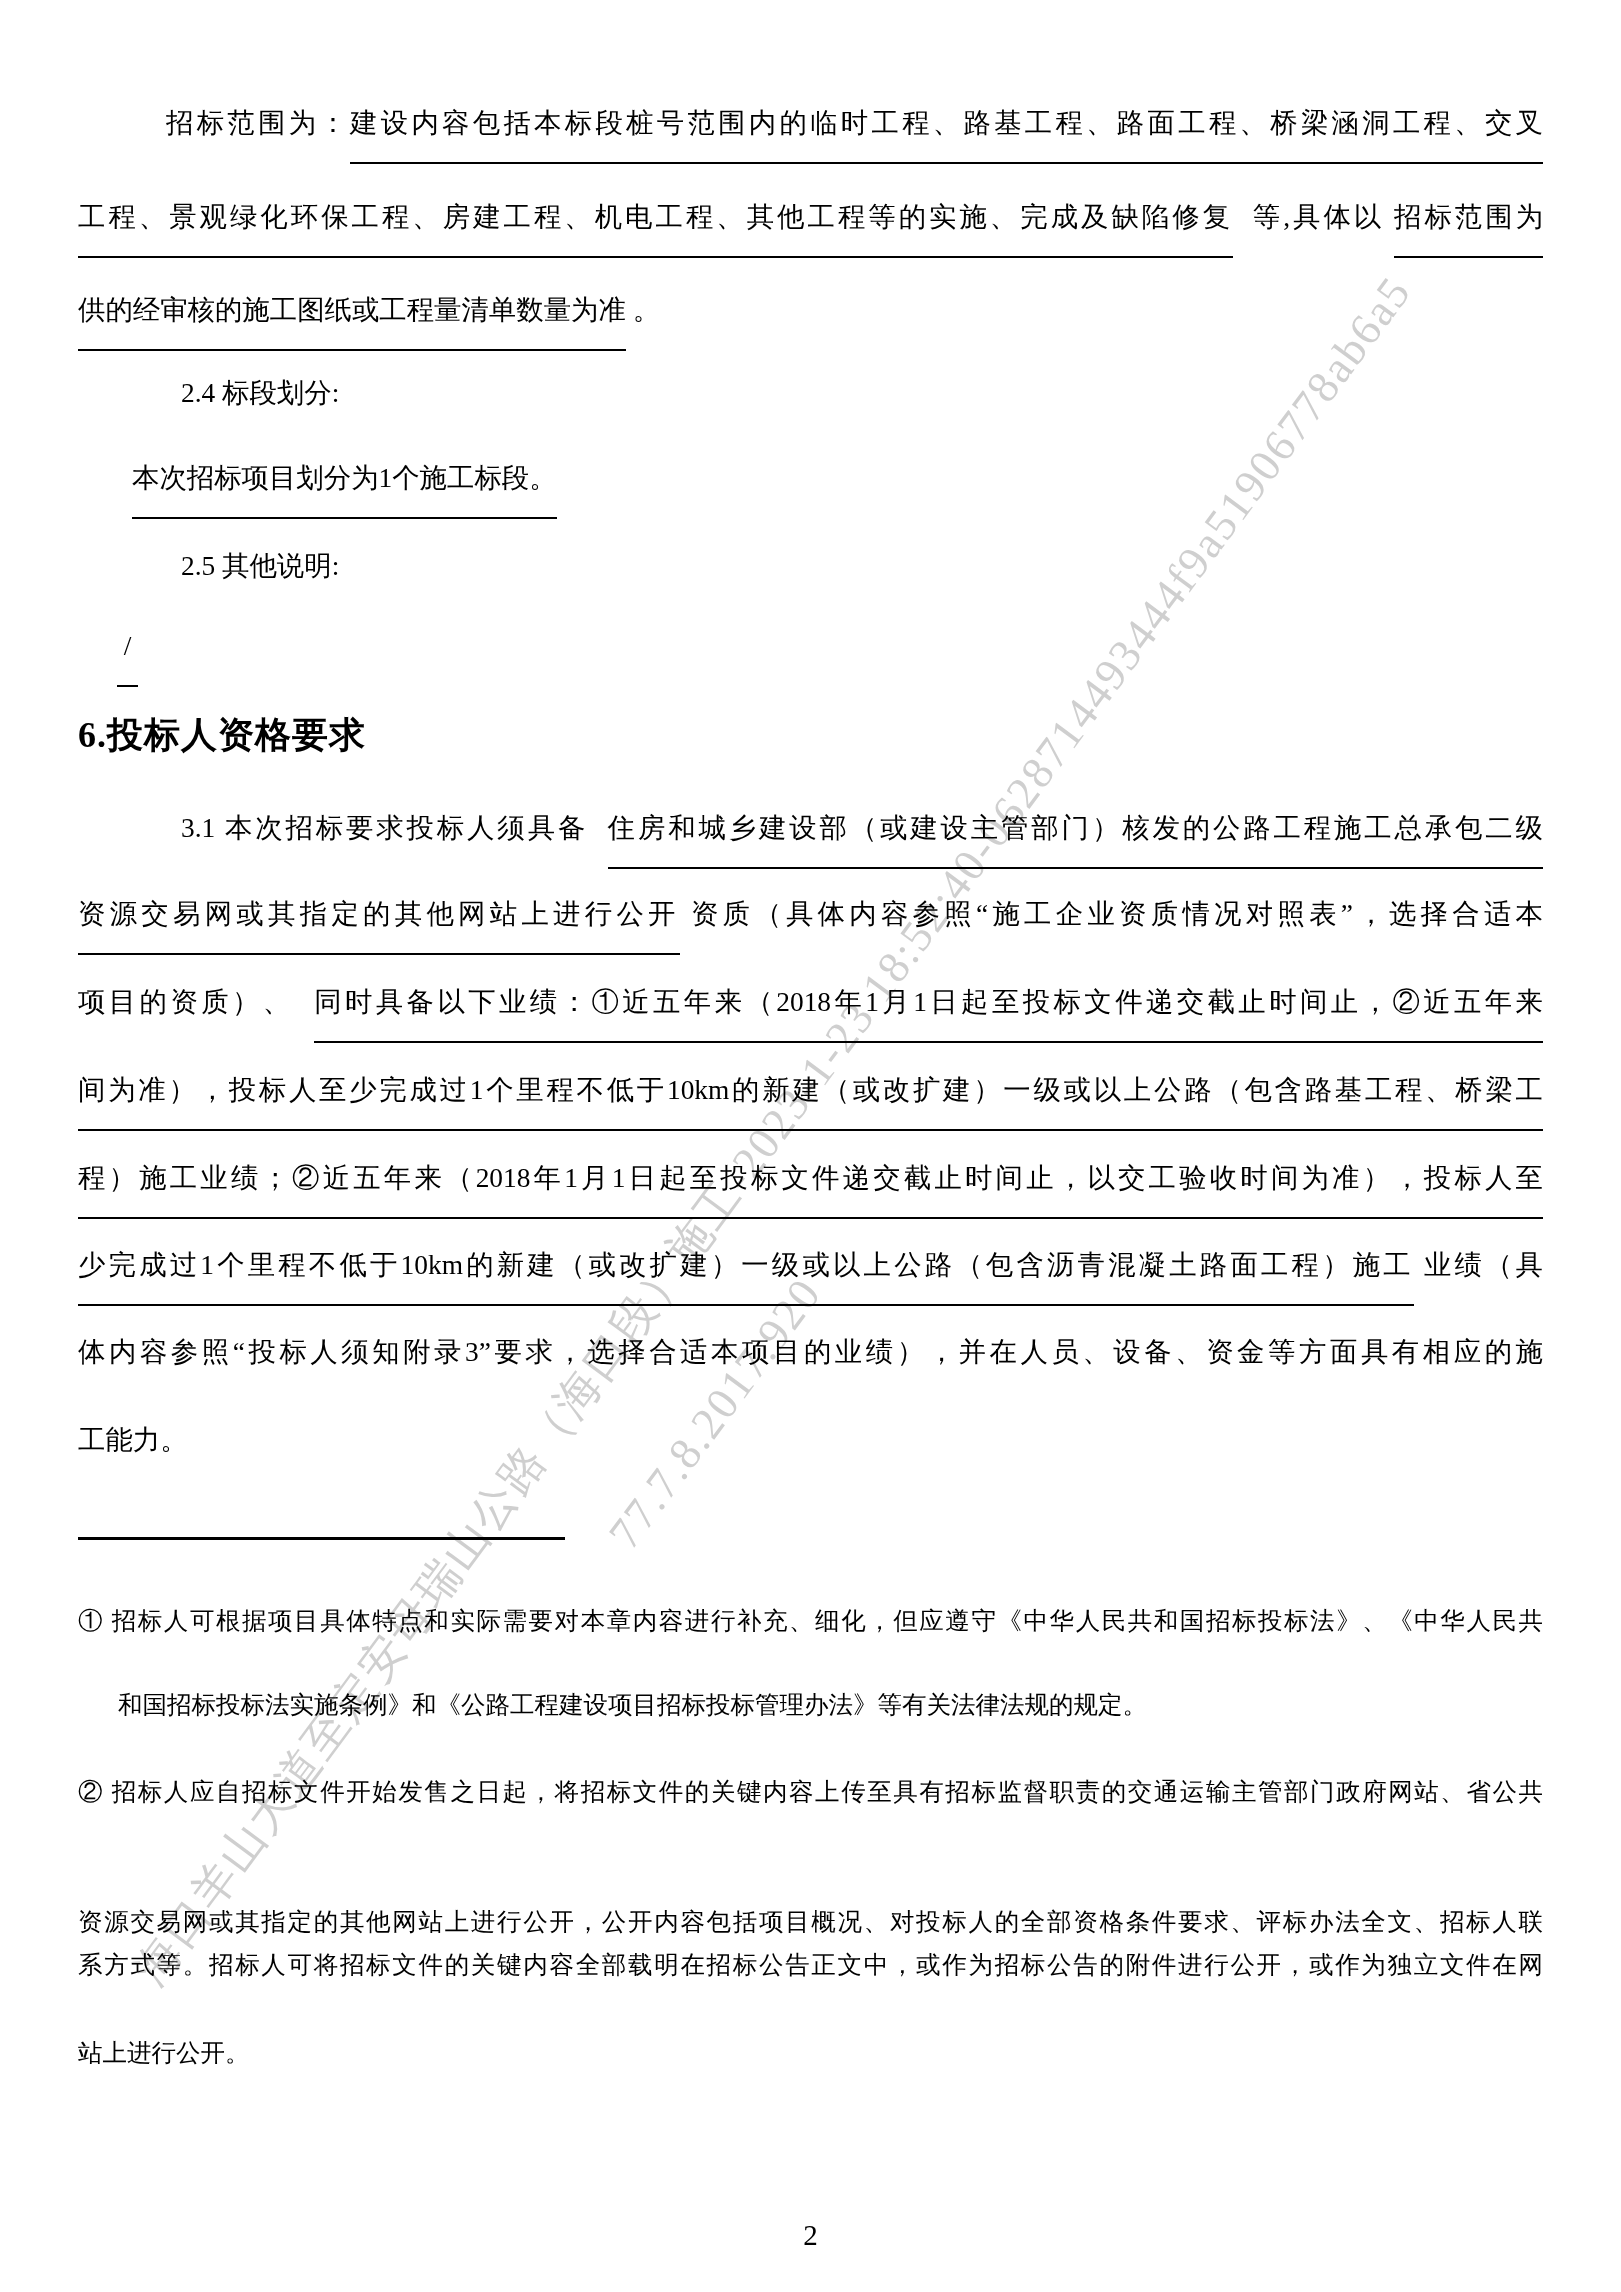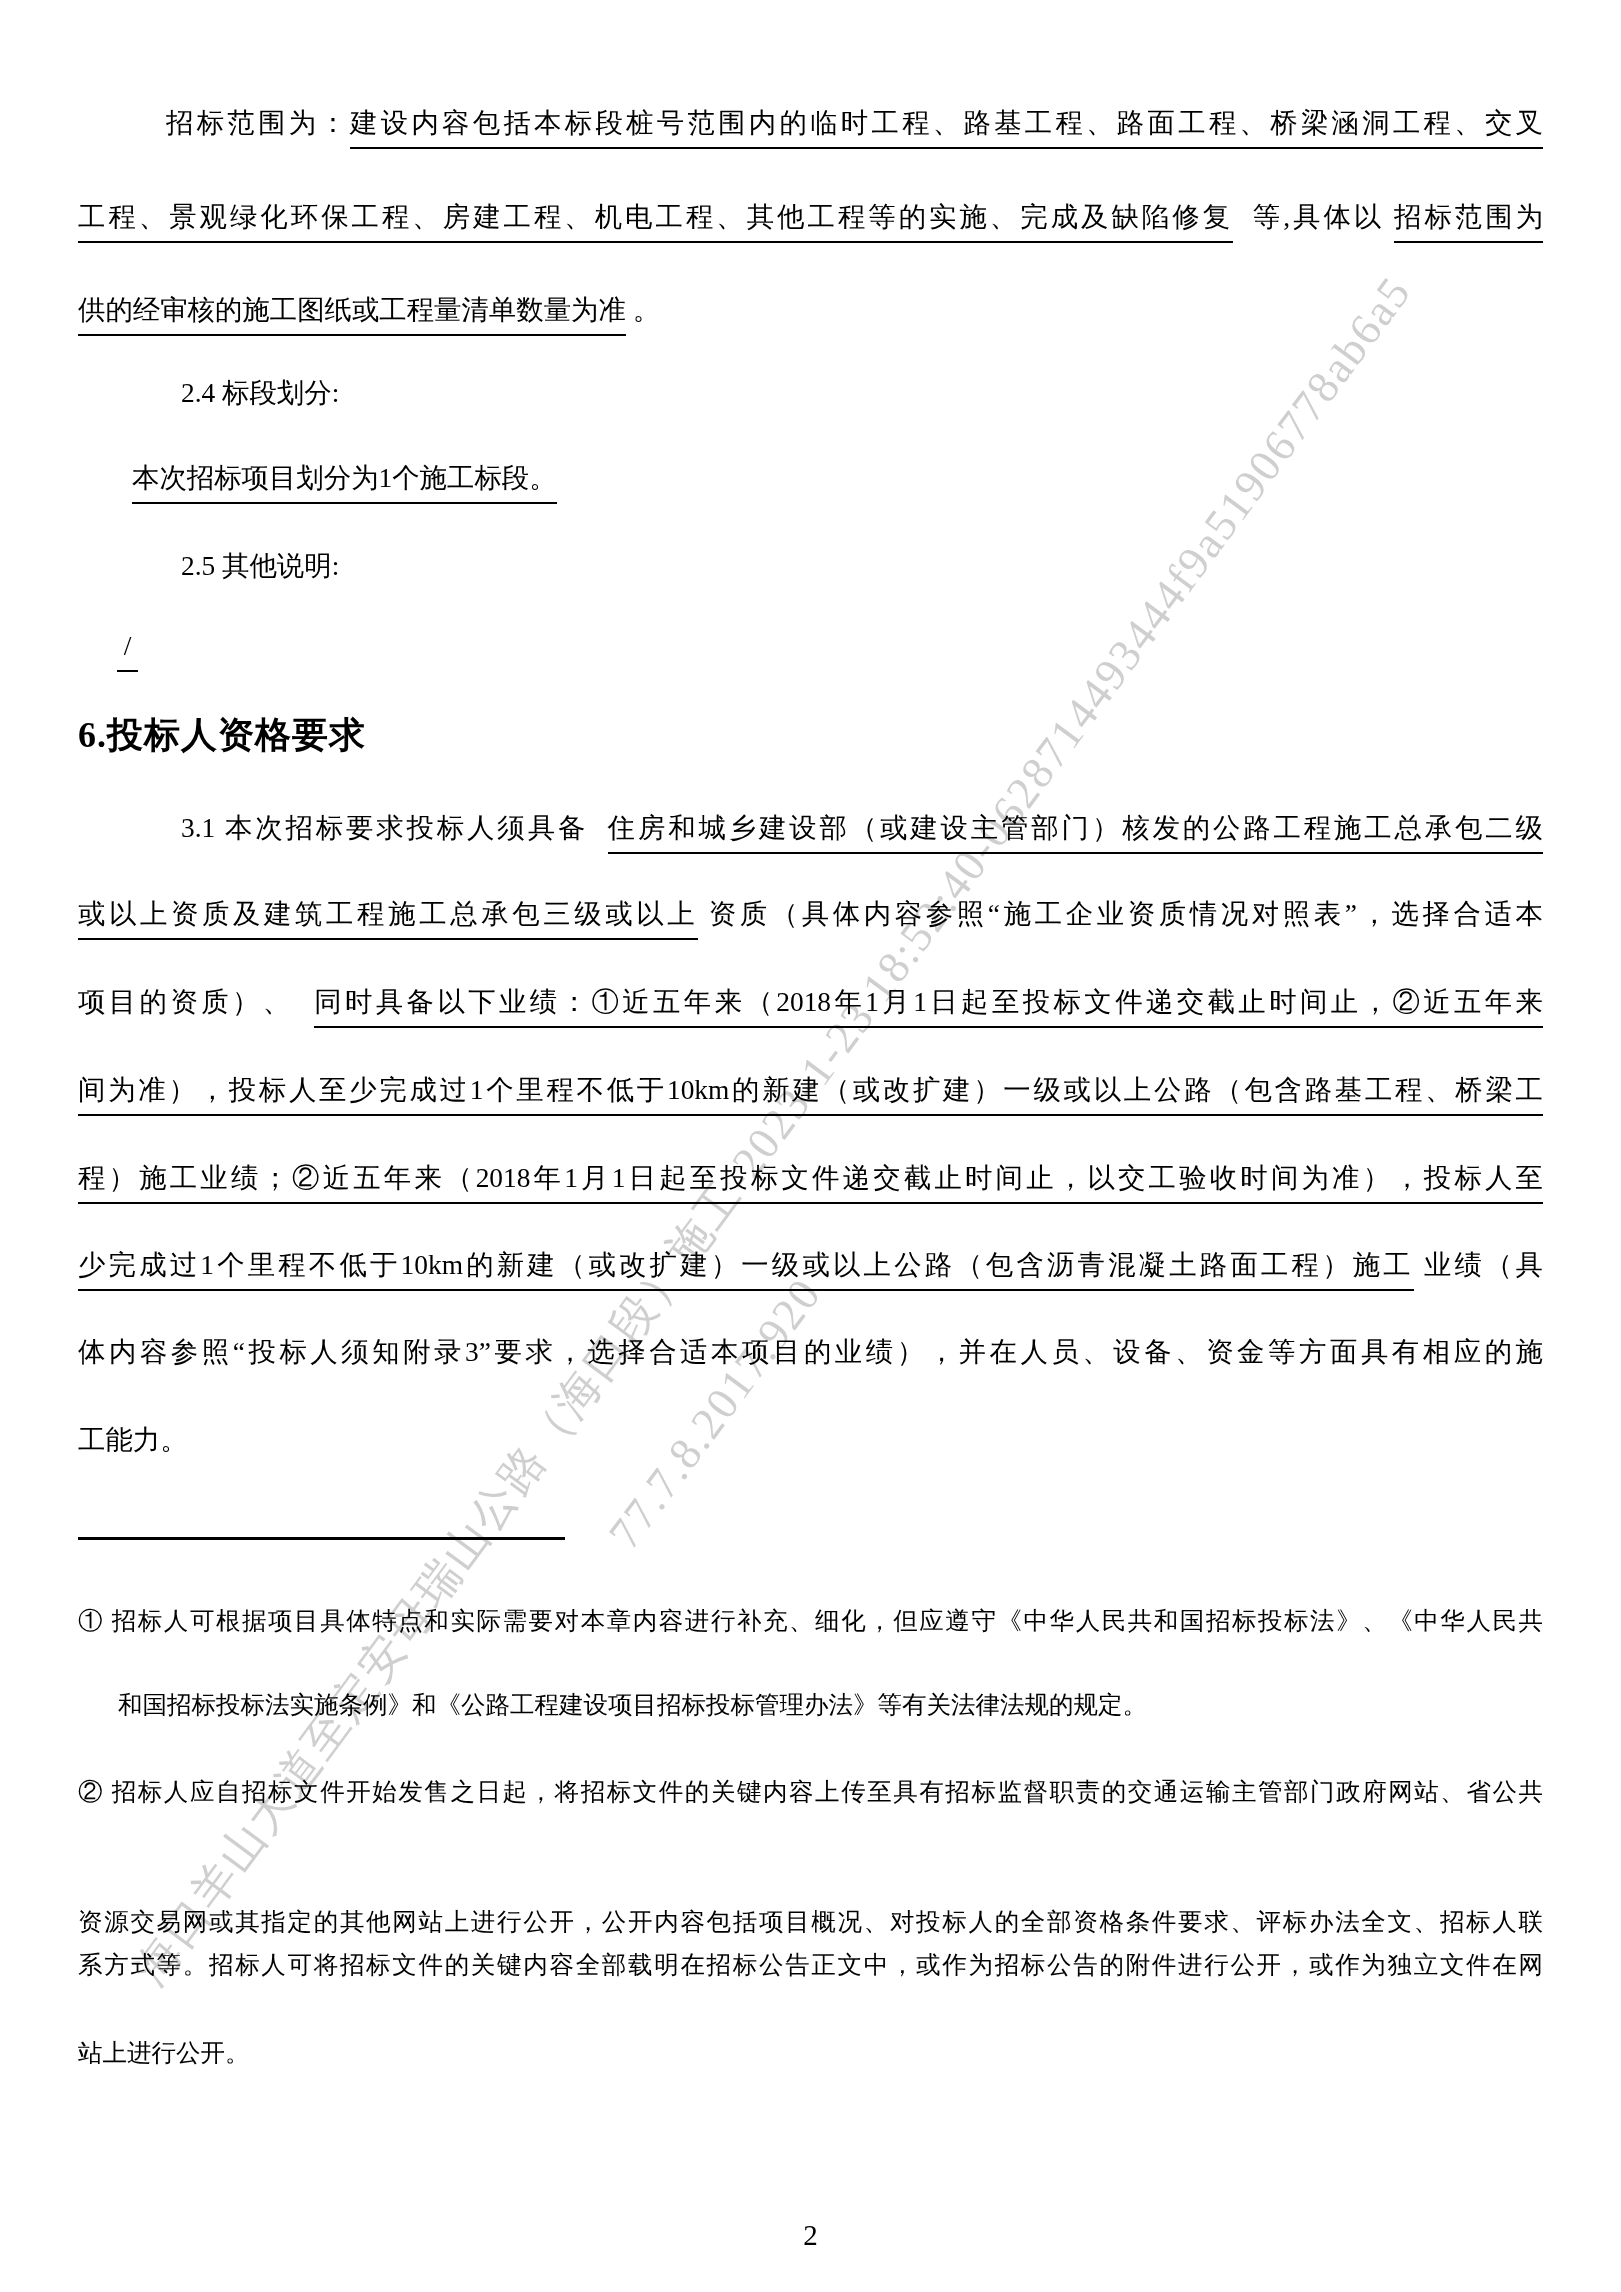--- a/index.html
+++ b/index.html
@@ -32,21 +32,21 @@
     left:78px;
     width:1465px;
     z-index:1;
     line-height:1.3;
   }
   .body{font-size:27.4px;}
   .fn{font-size:24.5px;}
   .h{font-size:36px;font-weight:700;letter-spacing:1px;}
   .fill{text-align:justify;text-align-last:justify;}
   .seg{white-space:normal;}
-  .u{border-bottom:2.9px solid #000;padding-bottom:9px;}
+  .u{border-bottom:2.9px solid #000;padding-bottom:24px;}
   .fnrule{
     position:absolute;left:78px;top:1537px;
     width:487px;height:2.9px;background:#000;z-index:1;
   }
   .pagenum{
     position:absolute;top:2219px;left:0;width:100%;
     text-align:center;font-size:29px;z-index:1;
   }
 </style>
 </head>
@@ -58,21 +58,21 @@
   <div>
       <div class="line body fill" style="top: 106px; text-indent: 88px;"><span class="seg">招标范围为：</span><span class="seg u">建设内容包括本标段桩号范围内的临时工程、路基工程、路面工程、桥梁涵洞工程、交叉</span></div>
       <div class="line body fill" style="top: 200px;"><span class="seg u">工程、景观绿化环保工程、房建工程、机电工程、其他工程等的实施、完成及缺陷修复</span><span class="seg">&nbsp;&nbsp;等,具体以&nbsp;</span><span class="seg u">招标范围为</span></div>
       <div class="line body" style="top: 293px;"><span class="seg u">供的经审核的施工图纸或工程量清单数量为准</span><span class="seg">&nbsp;。</span></div>
       <div class="line body" style="top: 376px; text-indent: 103px;"><span class="seg">2.4 标段划分:</span></div>
       <div class="line body" style="top: 461px; text-indent: 54px;"><span class="seg u">本次招标项目划分为1个施工标段。</span></div>
       <div class="line body" style="top: 549px; text-indent: 103px;"><span class="seg">2.5 其他说明:</span></div>
       <div class="line body" style="top: 629px; text-indent: 39px;"><span class="seg u">&nbsp;/&nbsp;</span></div>
       <div class="line h" style="top: 712px;"><span class="seg">6.投标人资格要求</span></div>
       <div class="line body fill" style="top: 811px; text-indent: 103px;"><span class="seg">3.1 本次招标要求投标人须具备&nbsp;&nbsp;</span><span class="seg u">住房和城乡建设部（或建设主管部门）核发的公路工程施工总承包二级</span></div>
-      <div class="line body fill" style="top: 897px;"><span class="seg u">或以上资质及建筑工程施工总承包三级或以上</span><span class="seg">&nbsp;资质（具体内容参照“施工企业资质情况对照表”，选择合适本</span></div>
+      <div class="line body fill" style="top: 897px;"><span class="seg u">资源交易网或其指定的其他网站上进行公开</span><span class="seg">&nbsp;资质（具体内容参照“施工企业资质情况对照表”，选择合适本</span></div>
       <div class="line body fill" style="top: 985px;"><span class="seg">项目的资质）、&nbsp;&nbsp;</span><span class="seg u">同时具备以下业绩：①近五年来（2018年1月1日起至投标文件递交截止时间止，②近五年来</span></div>
       <div class="line body fill" style="top: 1073px;"><span class="seg u">间为准），投标人至少完成过1个里程不低于10km的新建（或改扩建）一级或以上公路（包含路基工程、桥梁工</span></div>
       <div class="line body fill" style="top: 1161px;"><span class="seg u">程）施工业绩；②近五年来（2018年1月1日起至投标文件递交截止时间止，以交工验收时间为准），投标人至</span></div>
       <div class="line body fill" style="top: 1248px;"><span class="seg u">少完成过1个里程不低于10km的新建（或改扩建）一级或以上公路（包含沥青混凝土路面工程）施工</span><span class="seg">&nbsp;业绩（具</span></div>
       <div class="line body fill" style="top: 1335px;"><span class="seg">体内容参照“投标人须知附录3”要求，选择合适本项目的业绩），并在人员、设备、资金等方面具有相应的施</span></div>
       <div class="line body" style="top: 1423px;"><span class="seg">工能力。</span></div>
       <div class="line fn fill" style="top: 1605px;"><span class="seg">① 招标人可根据项目具体特点和实际需要对本章内容进行补充、细化，但应遵守《中华人民共和国招标投标法》、《中华人民共</span></div>
       <div class="line fn" style="top: 1689px; margin-left: 40px;"><span class="seg">和国招标投标法实施条例》和《公路工程建设项目招标投标管理办法》等有关法律法规的规定。</span></div>
       <div class="line fn fill" style="top: 1776px;"><span class="seg">② 招标人应自招标文件开始发售之日起，将招标文件的关键内容上传至具有招标监督职责的交通运输主管部门政府网站、省公共</span></div>
       <div class="line fn fill" style="top: 1862px; margin-top: 44px;"><span class="seg">资源交易网或其指定的其他网站上进行公开，公开内容包括项目概况、对投标人的全部资格条件要求、评标办法全文、招标人联</span></div>

